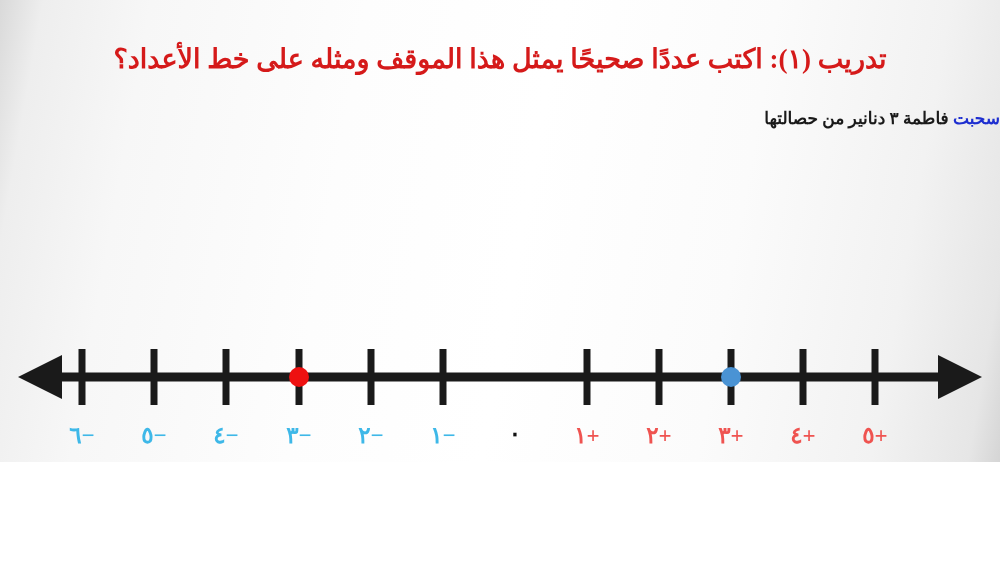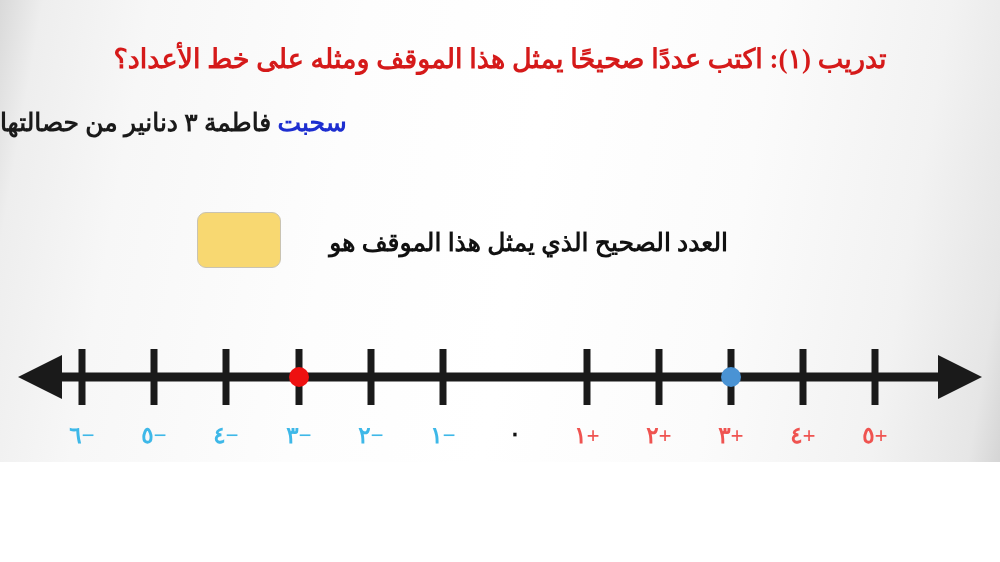--- a/index.html
+++ b/index.html
@@ -47,25 +47,25 @@
     letter-spacing: 0px;
     white-space: nowrap;
   }
 
   
   #statement {
     position: absolute;
     top: 108px;
     left: 0;
     width: 1000px;
-    text-align: left;
-    direction: rtl;
-    font-family: "Liberation Serif", "DejaVu Serif", serif;
-    font-weight: bold;
-    font-size: 25px;
+    text-align: right;
+    direction: rtl;
+    font-family: "Liberation Serif", "DejaVu Serif", serif;
+    font-weight: bold;
+    font-size: 17px;
     color: #1a1a1a;
     white-space: nowrap;
   }
   #statement .hl {
     color: #1d2ed0;
   }
 
   
   #answer-row {
     position: absolute;
@@ -206,24 +206,20 @@
 <body>
 
 <div id="page">
 
   <div id="title">تدريب (١): اكتب عددًا صحيحًا يمثل هذا الموقف ومثله على خط الأعداد؟</div>
 
   <div id="statement">
     <span class="hl">سحبت</span><span> فاطمة ٣ دنانير من حصالتها</span>
   </div>
 
-  <div id="answer-row">
-    <span id="answer-text">العدد الصحيح الذي يمثل هذا الموقف هو</span>
-    <input id="answer-box" type="text" placeholder="" style="">
-  </div>
 
   <div id="numberline">
     <svg id="nl-svg" width="1000" height="130" viewBox="0 0 1000 130">
       <g id="nl-axis">
           <line x1="40" y1="47" x2="960" y2="47" stroke="#1a1a1a" stroke-width="9"></line>
           <polygon points="18,47 62,25 62,69" fill="#1a1a1a"></polygon>
           <polygon points="982,47 938,25 938,69" fill="#1a1a1a"></polygon>
         </g>
       <g id="nl-ticks">
           <line x1="82" y1="19" x2="82" y2="75" stroke="#1a1a1a" stroke-width="7"></line>

